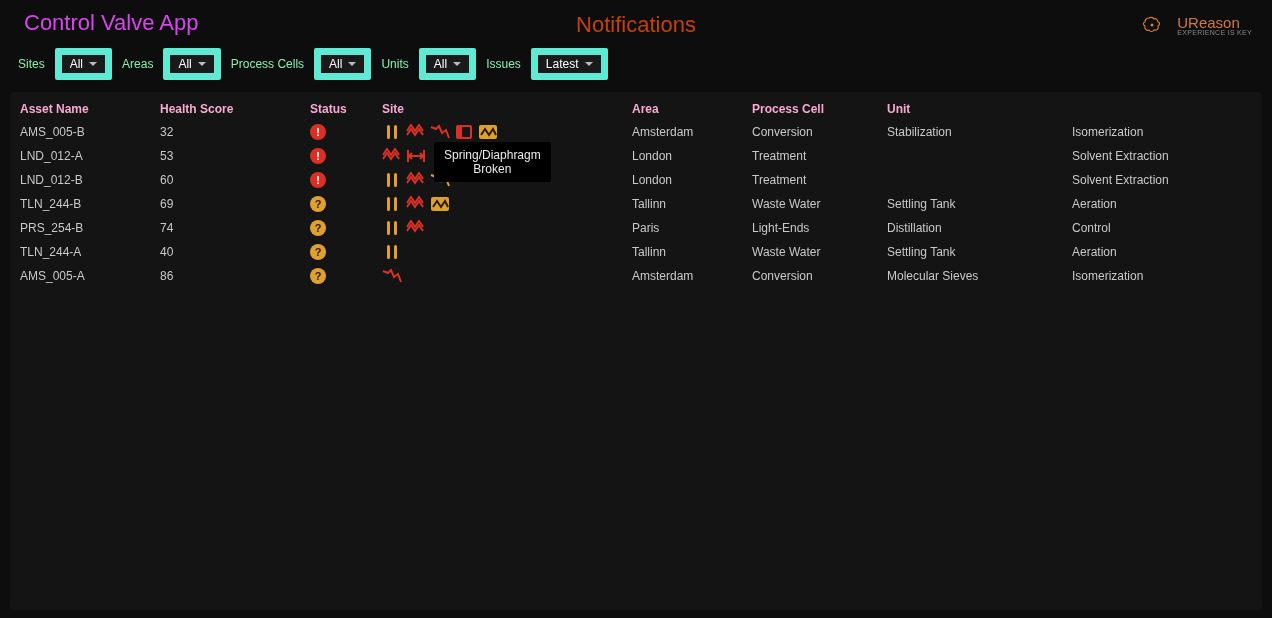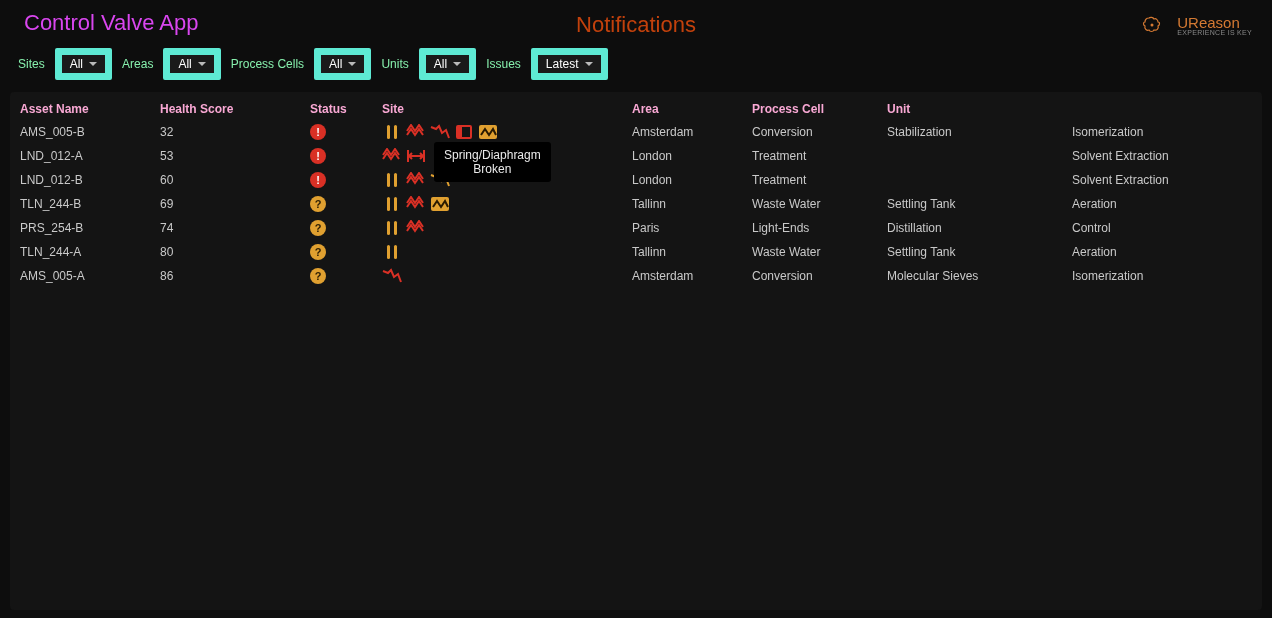--- a/index.html
+++ b/index.html
@@ -330,21 +330,21 @@
               </svg>
             </span>
           </div>
           <div class="cell">Paris</div>
           <div class="cell">Light-Ends</div>
           <div class="cell">Distillation</div>
           <div class="cell">Control</div>
         </div>
         <div class="row">
           <div class="cell">TLN_244-A</div>
-          <div class="cell">80</div>
+          <div class="cell">40</div>
           <div class="cell"><span class="status-dot status-orange">?</span></div>
           <div class="cell issues">
             <span class="iicon">
               <svg width="20" height="16">
                 <rect x="5" y="1" width="3" height="14" rx="1.5" fill="#e0a030"></rect>
                 <rect x="12" y="1" width="3" height="14" rx="1.5" fill="#e0a030"></rect>
               </svg>
             </span>
           </div>
           <div class="cell">Tallinn</div>

